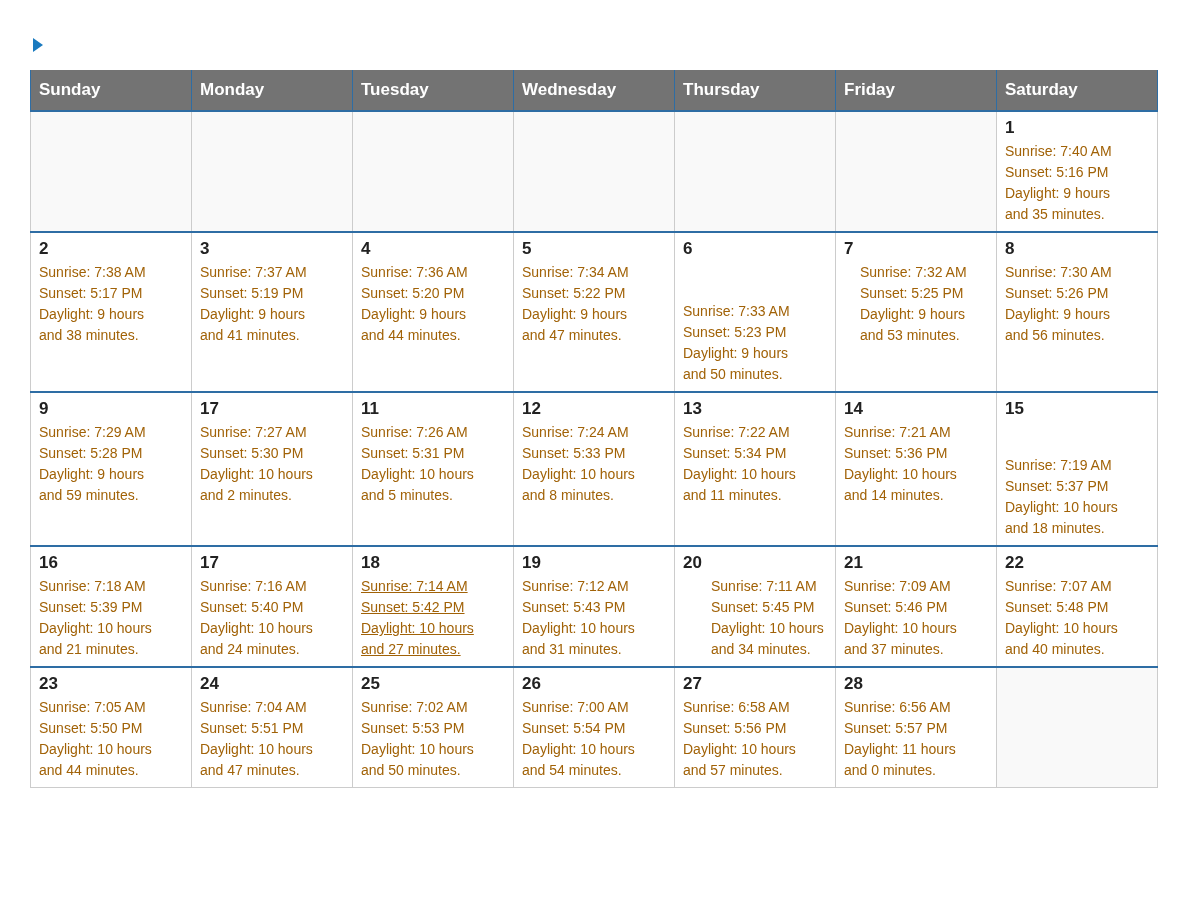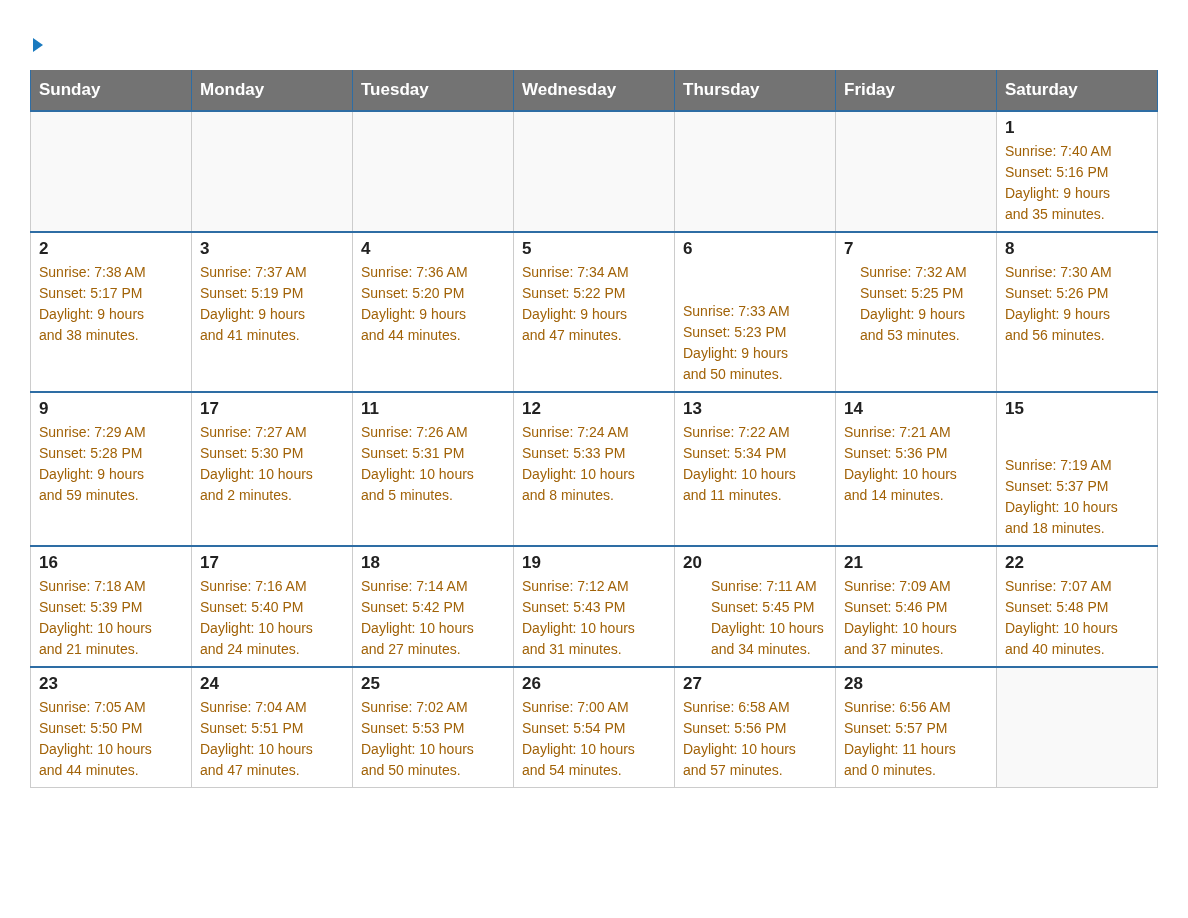--- a/index.html
+++ b/index.html
@@ -237,21 +237,21 @@
         </td>
         <td>
           <span class="day-number">17</span>
           <div class="day-info" style="white-space: pre-line;">Sunrise: 7:16 AM
 Sunset: 5:40 PM
 Daylight: 10 hours
 and 24 minutes.</div>
         </td>
         <td>
           <span class="day-number">18</span>
-          <div class="day-info" style="white-space: pre-line;">Sunrise: 7:14 AM
+          <div class="day-info" style="white-space: pre-line; text-decoration: underline;">Sunrise: 7:14 AM
 Sunset: 5:42 PM
 Daylight: 10 hours
 and 27 minutes.</div>
         </td>
         <td>
           <span class="day-number">19</span>
           <div class="day-info" style="white-space: pre-line;">Sunrise: 7:12 AM
 Sunset: 5:43 PM
 Daylight: 10 hours
 and 31 minutes.</div>

